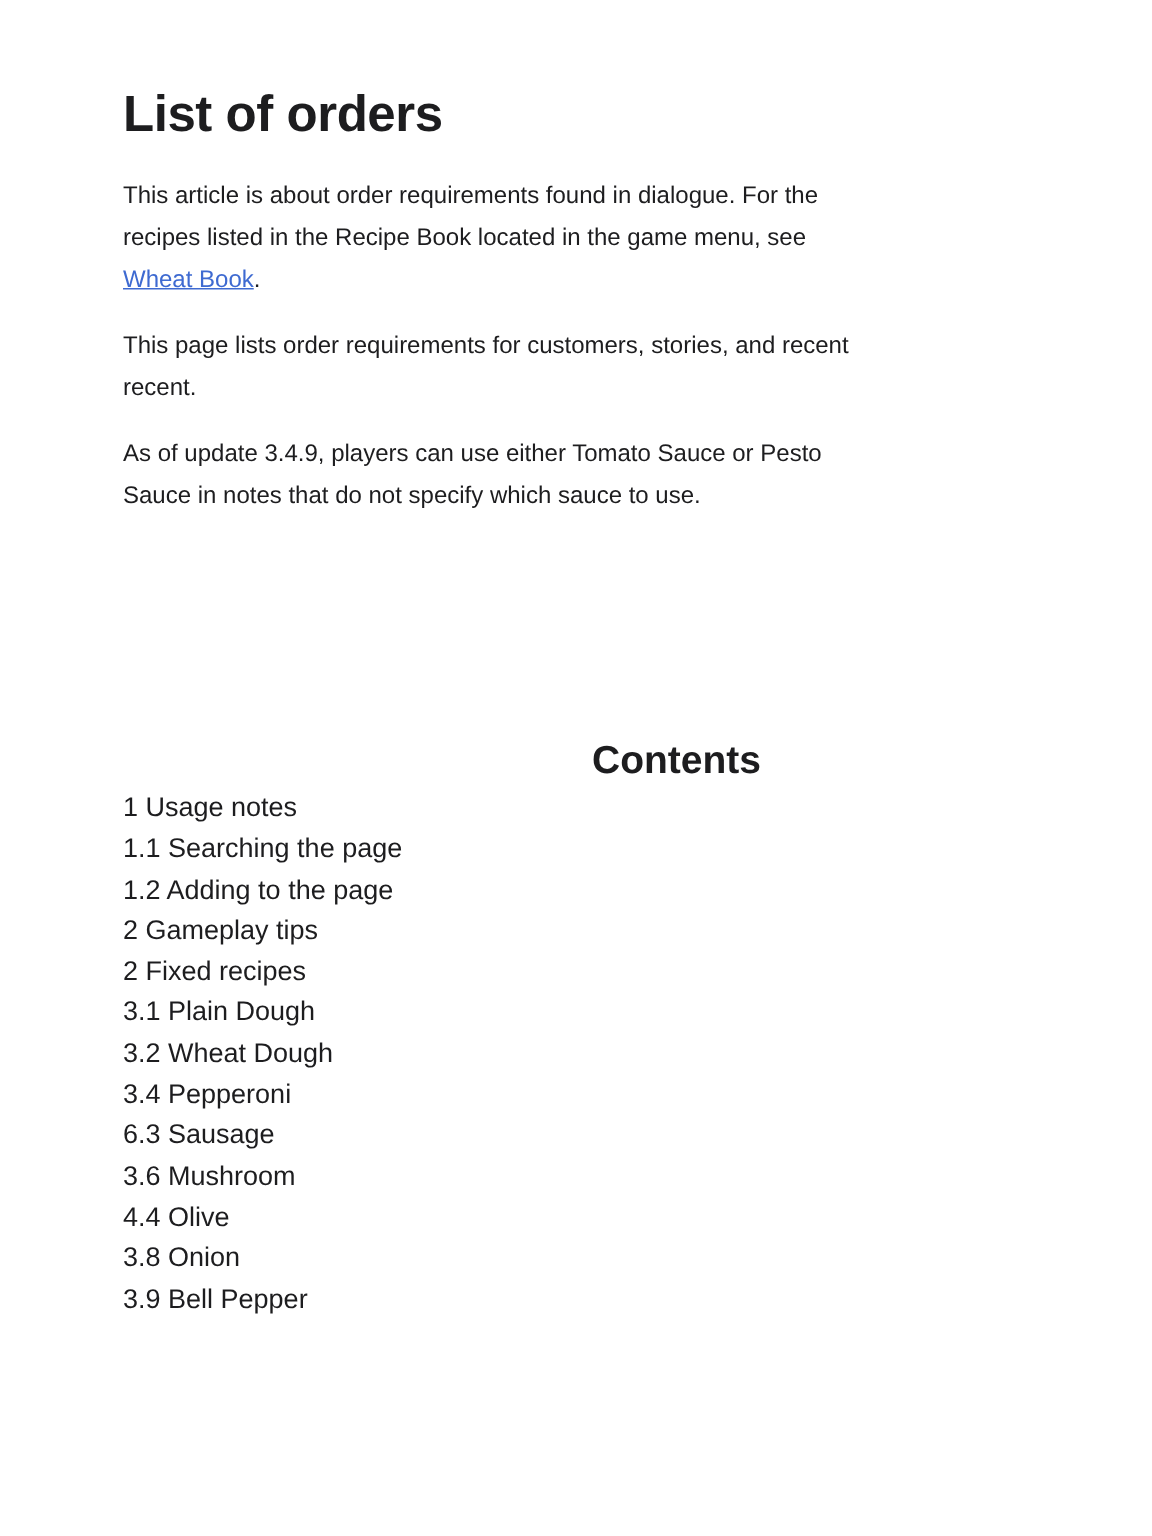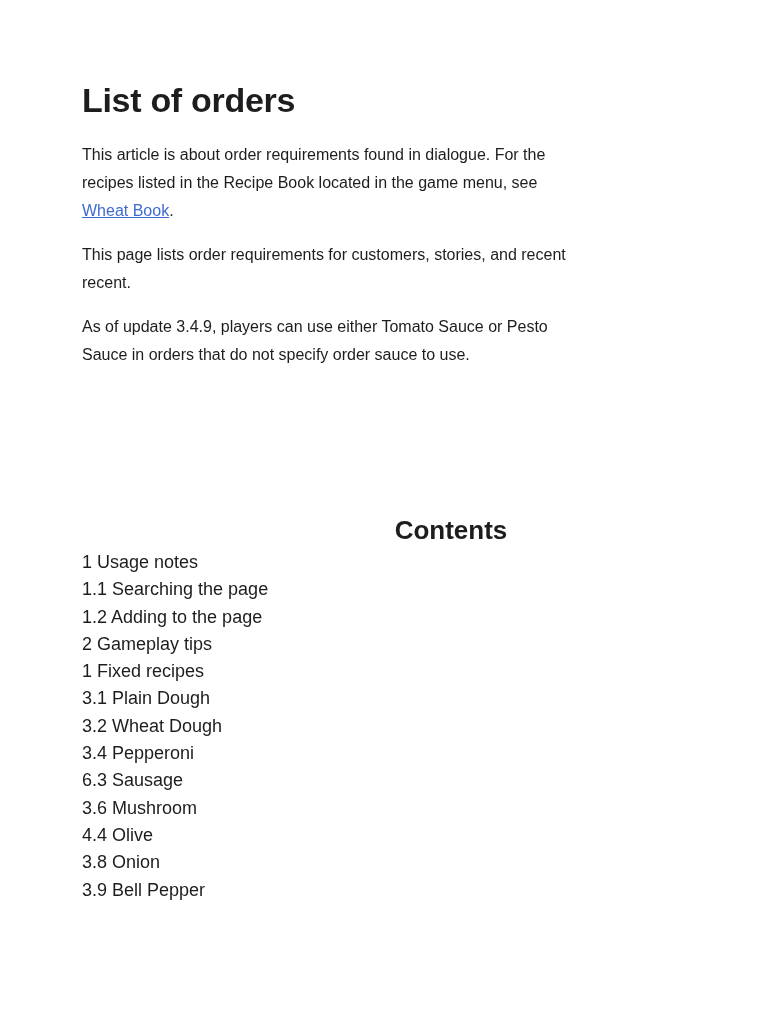--- a/index.html
+++ b/index.html
@@ -7,21 +7,21 @@
     padding: 0;
     background: #ffffff;
     width: 768px;
     height: 1024px;
     overflow: hidden;
   }
   .page {
     box-sizing: border-box;
     width: 748px;
     height: 1024px;
-    padding: 80px 0 0 82px;
+    padding: 56px 0 0 82px;
     font-family: "Liberation Sans", sans-serif;
     color: #1d1d1f;
     -webkit-font-smoothing: antialiased;
   }
   .page-title {
     margin: 0;
     font-size: 34px;
     line-height: 41px;
     font-weight: 700;
     letter-spacing: -0.3px;
@@ -77,31 +77,31 @@
     <span class="inline-line"><a class="wiki-link">Wheat Book</a><span>.</span></span>
   </p>
 
   <p class="para">
     <span class="line">This page lists order requirements for customers, stories, and recent</span>
     <span class="line">recent.</span>
   </p>
 
   <p class="para">
     <span class="line">As of update 3.4.9, players can use either Tomato Sauce or Pesto</span>
-    <span class="line">Sauce in orders that do not specify order sauce to use.</span>
+    <span class="line">Sauce in notes that do not specify which sauce to use.</span>
   </p>
 
   <h2 class="contents-heading">Contents</h2>
 
   <div class="toc">
     <span class="toc-item">1 Usage notes</span>
     <span class="toc-item">1.1 Searching the page</span>
     <span class="toc-item">1.2 Adding to the page</span>
     <span class="toc-item">2 Gameplay tips</span>
-    <span class="toc-item">1 Fixed recipes</span>
+    <span class="toc-item">2 Fixed recipes</span>
     <span class="toc-item">3.1 Plain Dough</span>
     <span class="toc-item">3.2 Wheat Dough</span>
     <span class="toc-item">3.4 Pepperoni</span>
     <span class="toc-item">6.3 Sausage</span>
     <span class="toc-item">3.6 Mushroom</span>
     <span class="toc-item">4.4 Olive</span>
     <span class="toc-item">3.8 Onion</span>
     <span class="toc-item">3.9 Bell Pepper</span>
   </div>
 

